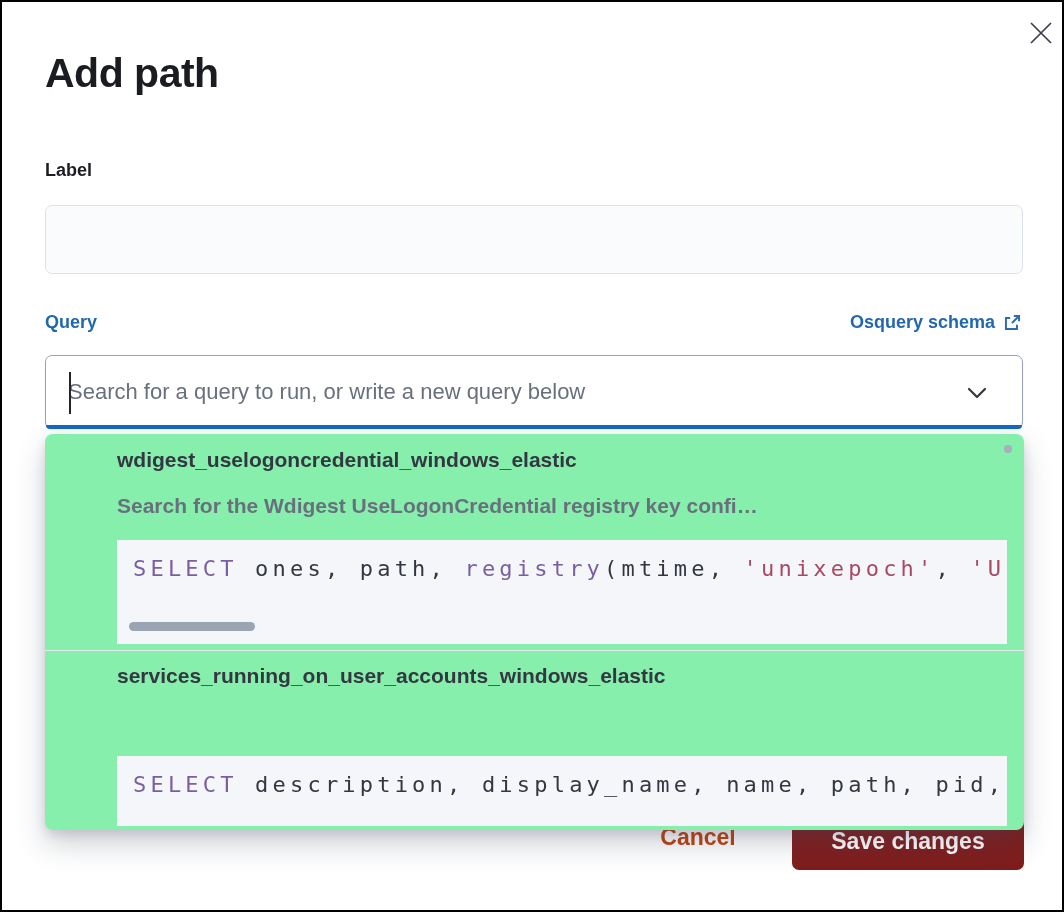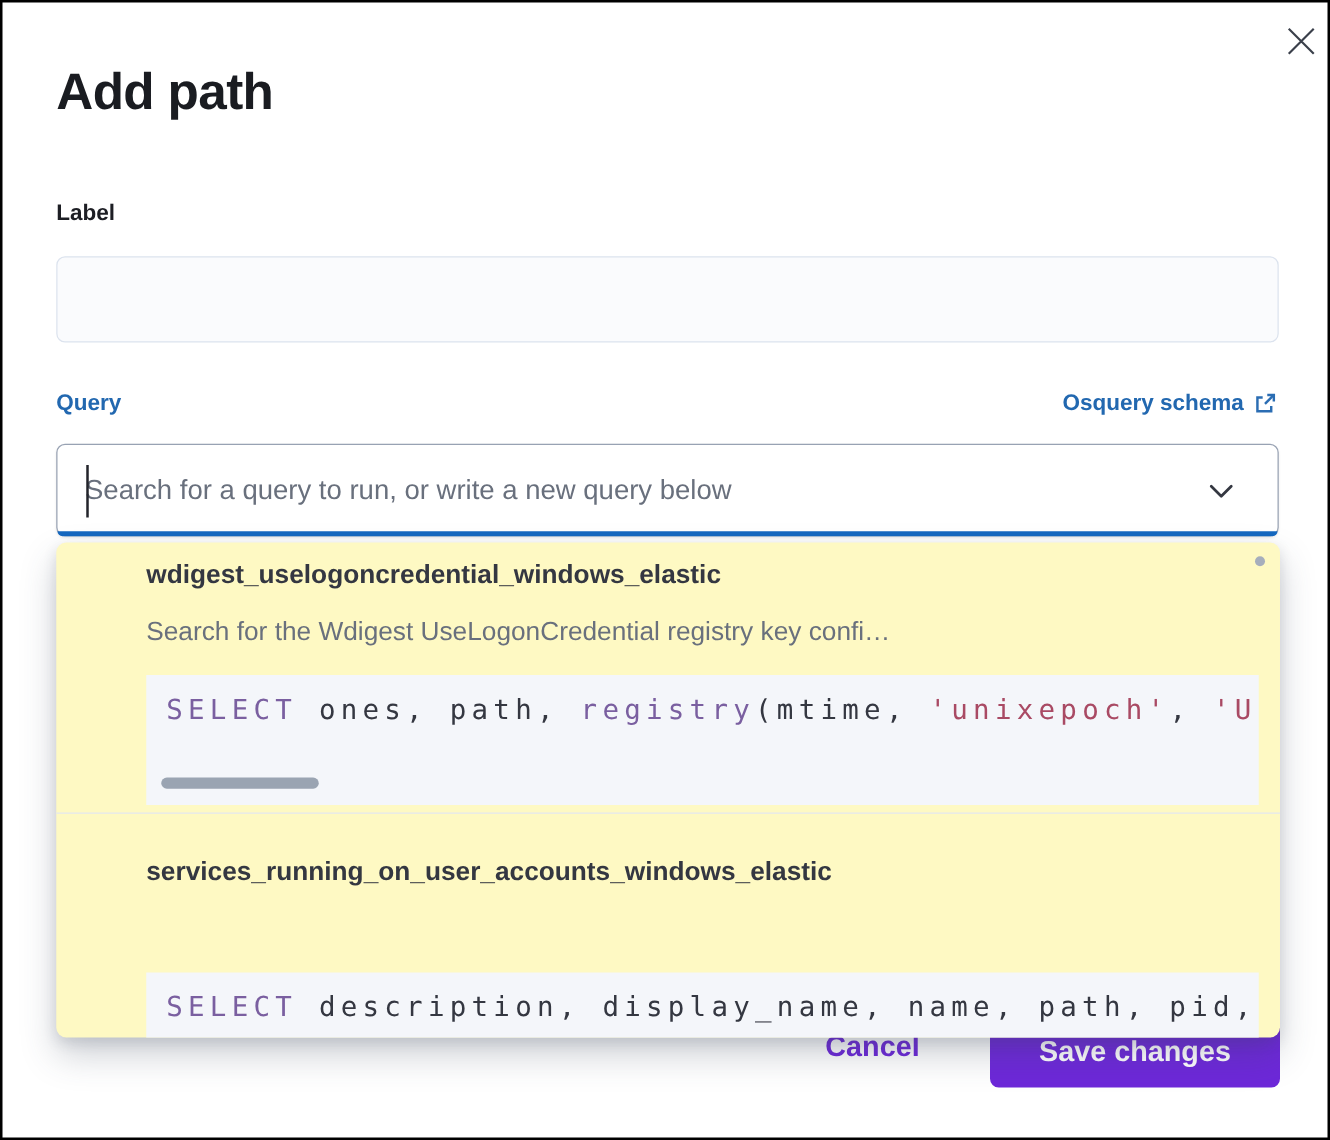--- a/index.html
+++ b/index.html
@@ -85,34 +85,34 @@
     display: flex; align-items: center; justify-content: center;
     background: transparent; border: none; cursor: pointer;
   }
 
   
   .footer { position: absolute; left: 0; top: 0; z-index: 1; }
   .cancel-btn {
     position: absolute; left: 640px; top: 812px; width: 112px; height: 46px;
     background: transparent; border: none; cursor: pointer;
     font-family: "Liberation Sans", sans-serif;
-    font-size: 23px; font-weight: 600; color: #6d28d9;
+    font-size: 23px; font-weight: 600; color: #c2410c;
   }
   .save-btn {
     position: absolute; left: 790px; top: 810px; width: 232px; height: 58px;
-    background: #6d28d9; border: none; border-radius: 7px; cursor: pointer;
+    background: #7f1d1d; border: none; border-radius: 7px; cursor: pointer;
     font-family: "Liberation Sans", sans-serif;
     font-size: 23px; font-weight: 600; color: #ffffff;
   }
 
   
   .dropdown-panel {
     position: absolute; left: 43px; top: 432px;
     width: 979px; height: 396px;
-    background: #fef9c3;
+    background: #86efac;
     border-radius: 8px;
     box-shadow: 0 14px 28px rgba(60,70,90,0.25), 0 4px 10px rgba(60,70,90,0.15);
     z-index: 10;
     overflow: hidden;
   }
   .scroll-dot {
     position: absolute; right: 12px; top: 11px;
     width: 8px; height: 8px; border-radius: 50%;
     background: #a6aebc;
   }
@@ -195,28 +195,28 @@
 <div class="footer">
   <button class="cancel-btn">Cancel</button>
   <button class="save-btn">Save changes</button>
 </div>
 
 <div class="dropdown-panel">
   <div class="scroll-dot"></div>
 
   <div class="option" style="top:0; height:216px;">
     <div class="option-title" style="top:14px;">wdigest_uselogoncredential_windows_elastic</div>
-    <div class="option-desc" style="top:60px;">Search for the Wdigest UseLogonCredential registry key confi…</div>
+    <div class="option-desc" style="top:60px;font-weight:bold;">Search for the Wdigest UseLogonCredential registry key confi…</div>
     <div class="code-block" style="top:106px; height:104px;">
       <div class="code-line"><span class="tok-kw">SELECT</span><span class="tok-pl"> ones, path, </span><span class="tok-kw">registry</span><span class="tok-pl">(mtime, </span><span class="tok-str">'unixepoch'</span><span class="tok-pl">, </span><span class="tok-str">'U</span></div>
       <div class="hscroll-thumb"></div>
     </div>
   </div>
 
   <div class="divider"></div>
 
-  <div class="option" style="top:235px; height:179px;">
+  <div class="option" style="top:213px; height:179px;">
     <div class="option-title" style="top:17px;">services_running_on_user_accounts_windows_elastic</div>
     <div class="code-block" style="top:109px; height:70px;">
       <div class="code-line"><span class="tok-kw">SELECT</span><span class="tok-pl"> description, display_name, name, path, pid,</span></div>
     </div>
   </div>
 </div>
 
 </body></html>

